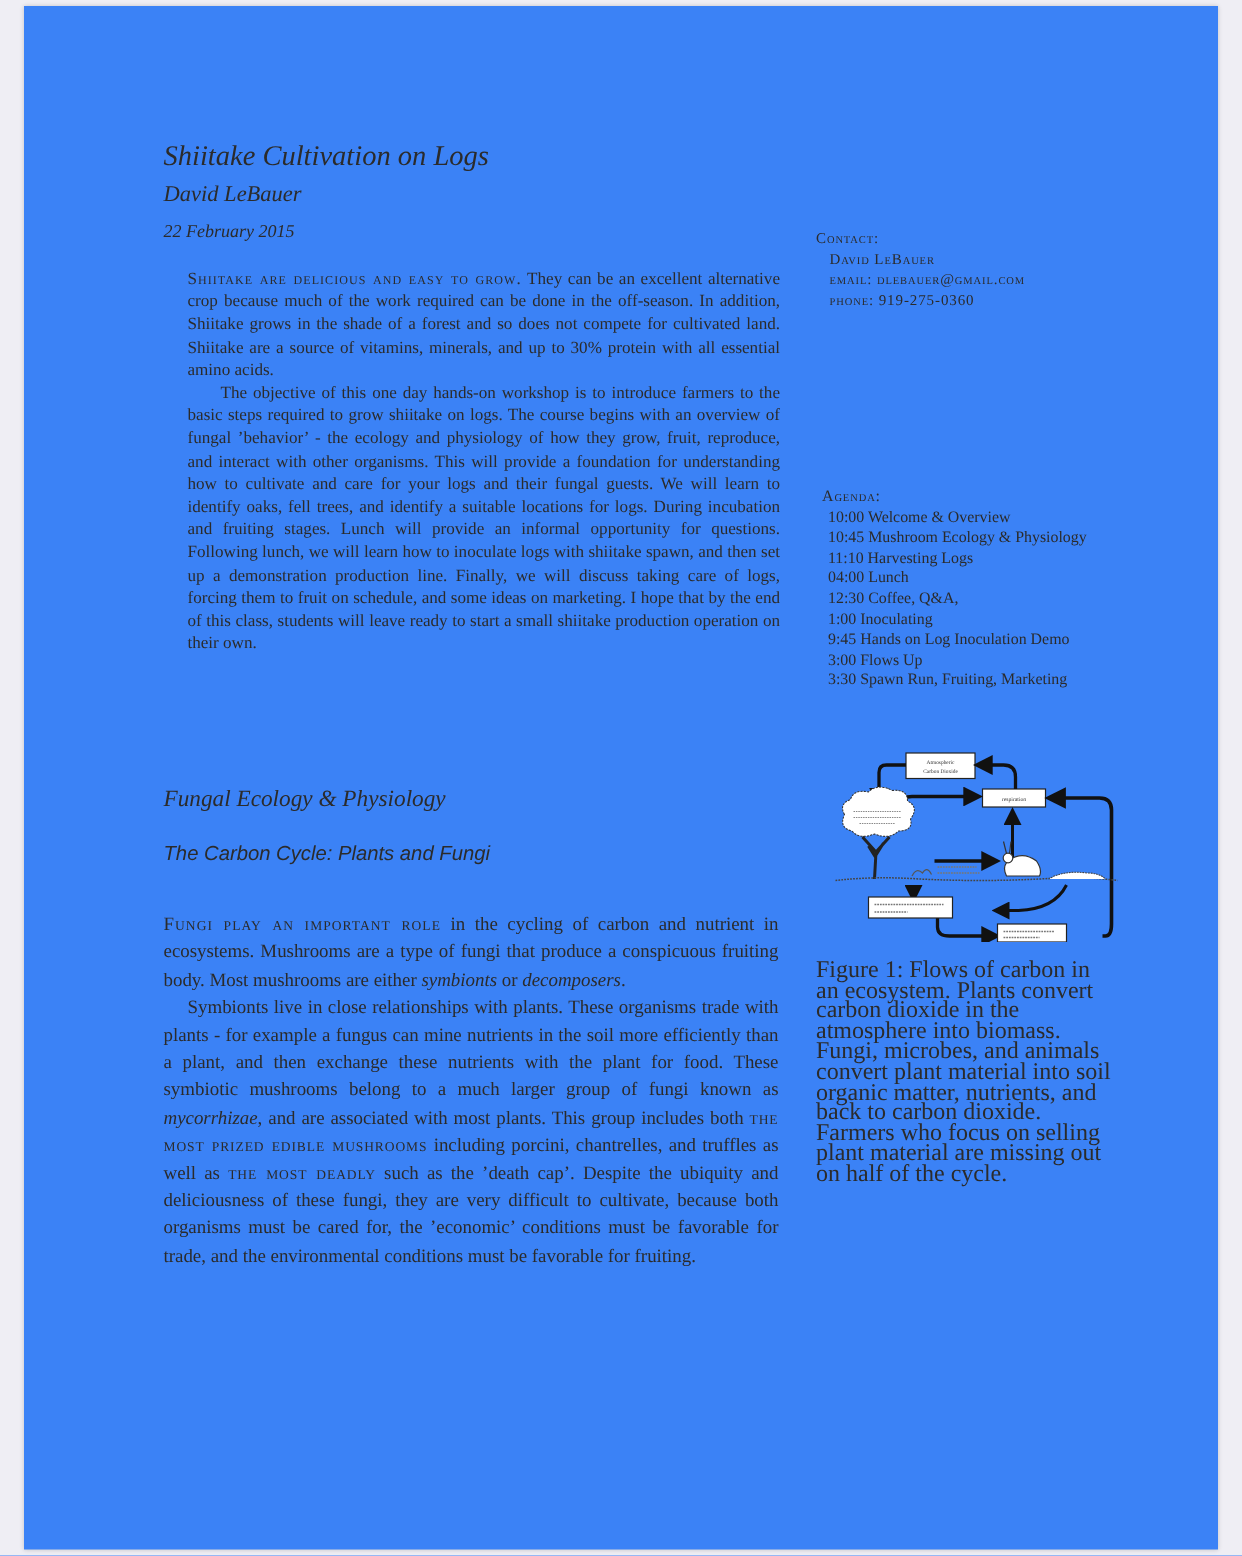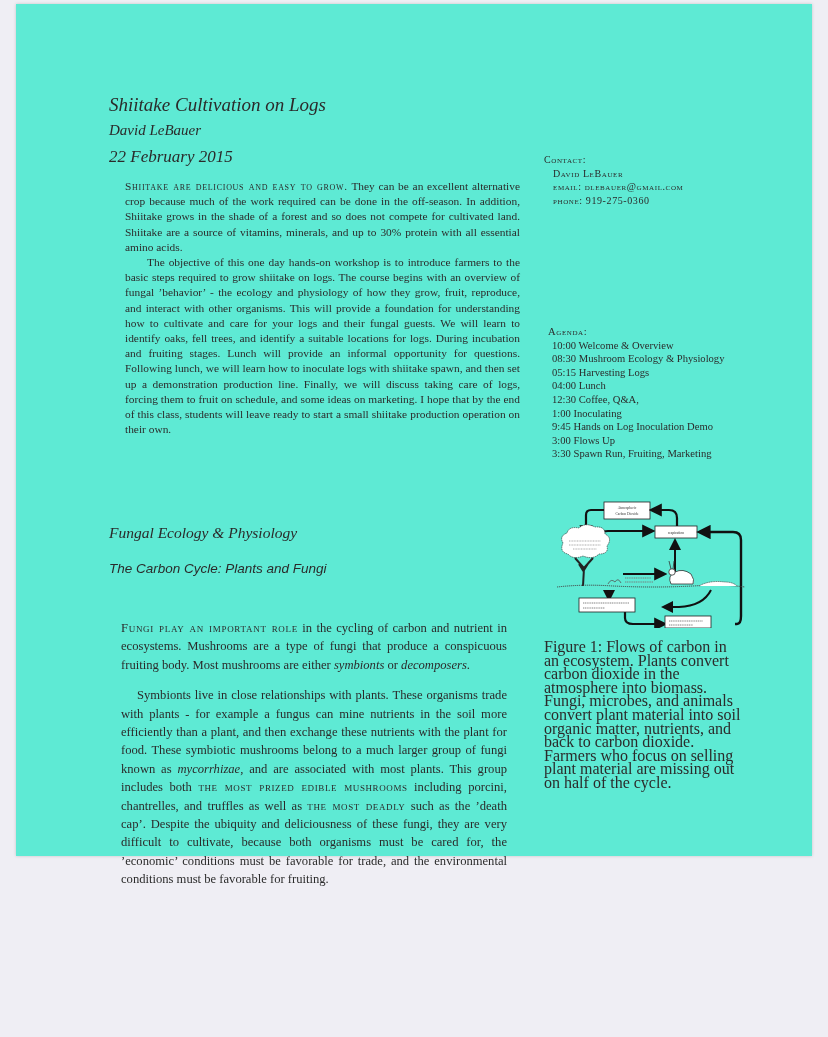--- a/index.html
+++ b/index.html
@@ -7,38 +7,38 @@
     width: 828px; height: 1037px;
     background: #efeef4;
     position: relative;
     overflow: hidden;
     font-family: "DejaVu Serif", "Liberation Serif", serif;
     color: #2a2a2a;
   }
   .page {
     position: absolute;
     left: 16px; top: 4px;
-    width: 796px; height: 852px;
-    background: #5eead4;
+    width: 796px; height: 1029px;
+    background: #3b82f6;
     box-shadow: 0 0 3px rgba(0,0,0,0.18);
   }
   .title {
     position: absolute; left: 93px; top: 90px;
     font-family: "Liberation Serif", serif;
     font-style: italic; font-size: 19px; color: #2b2b2b;
   }
   .author {
     position: absolute; left: 93px; top: 118px;
     font-family: "Liberation Serif", serif;
     font-style: italic; font-size: 15px; color: #2b2b2b;
   }
   .date {
     position: absolute; left: 93px; top: 143px;
     font-family: "Liberation Serif", serif;
-    font-style: italic; font-size: 17px; color: #2b2b2b;
+    font-style: italic; font-size: 12px; color: #2b2b2b;
   }
   .abstract {
     position: absolute; left: 109px; top: 175px;
     width: 395px;
     font-family: "Liberation Serif", serif;
     font-size: 11.4px; line-height: 15.2px; color: #2b2b2b;
     text-align: justify;
     hyphens: auto;
   }
   .abstract p { margin: 0; }
@@ -81,21 +81,21 @@
     font-family: Liberation Sans, sans-serif;
     font-style: italic; font-size: 13.5px; color: #2b2b2b;
   }
   .body {
     position: absolute; left: 93px; top: 603px;
     width: 410px;
     font-family: "Liberation Serif", serif;
     font-size: 12.6px; line-height: 18.4px; color: #2b2b2b;
     text-align: justify;
   }
-  .body p { margin: 12px; }
+  .body p { margin: 0; }
   .body p + p { text-indent: 16px; }
   .it { font-style: italic; }
 </style>
 </head>
 <body>
 
 <div class="page">
 
   <div class="title">Shiitake Cultivation on Logs</div>
   <div class="author">David LeBauer</div>
@@ -110,22 +110,22 @@
     <div class="lbl">Contact:</div>
     <div class="ind">David LeBauer</div>
     <div class="ind">email: dlebauer@gmail.com</div>
     <div class="ind">phone: 919-275-0360</div>
   </div>
 
   <div class="sidebar-agenda">
     <div class="lbl">Agenda:</div>
     <div id="agenda-list">
         <div class="item"><span>10:00</span><span> </span><span>Welcome &amp; Overview</span></div>
-        <div class="item"><span>08:30</span><span> </span><span>Mushroom Ecology &amp; Physiology</span></div>
-        <div class="item"><span>05:15</span><span> </span><span>Harvesting Logs</span></div>
+        <div class="item"><span>10:45</span><span> </span><span>Mushroom Ecology &amp; Physiology</span></div>
+        <div class="item"><span>11:10</span><span> </span><span>Harvesting Logs</span></div>
         <div class="item"><span>04:00</span><span> </span><span>Lunch</span></div>
         <div class="item"><span>12:30</span><span> </span><span>Coffee, Q&amp;A,</span></div>
         <div class="item"><span>1:00</span><span> </span><span>Inoculating</span></div>
         <div class="item"><span>9:45</span><span> </span><span>Hands on Log Inoculation Demo</span></div>
         <div class="item"><span>3:00</span><span> </span><span>Flows Up</span></div>
         <div class="item"><span>3:30</span><span> </span><span>Spawn Run, Fruiting, Marketing</span></div>
       </div>
   </div>
 
   <svg class="figure" viewBox="0 0 196 130" xmlns="http://www.w3.org/2000/svg">

